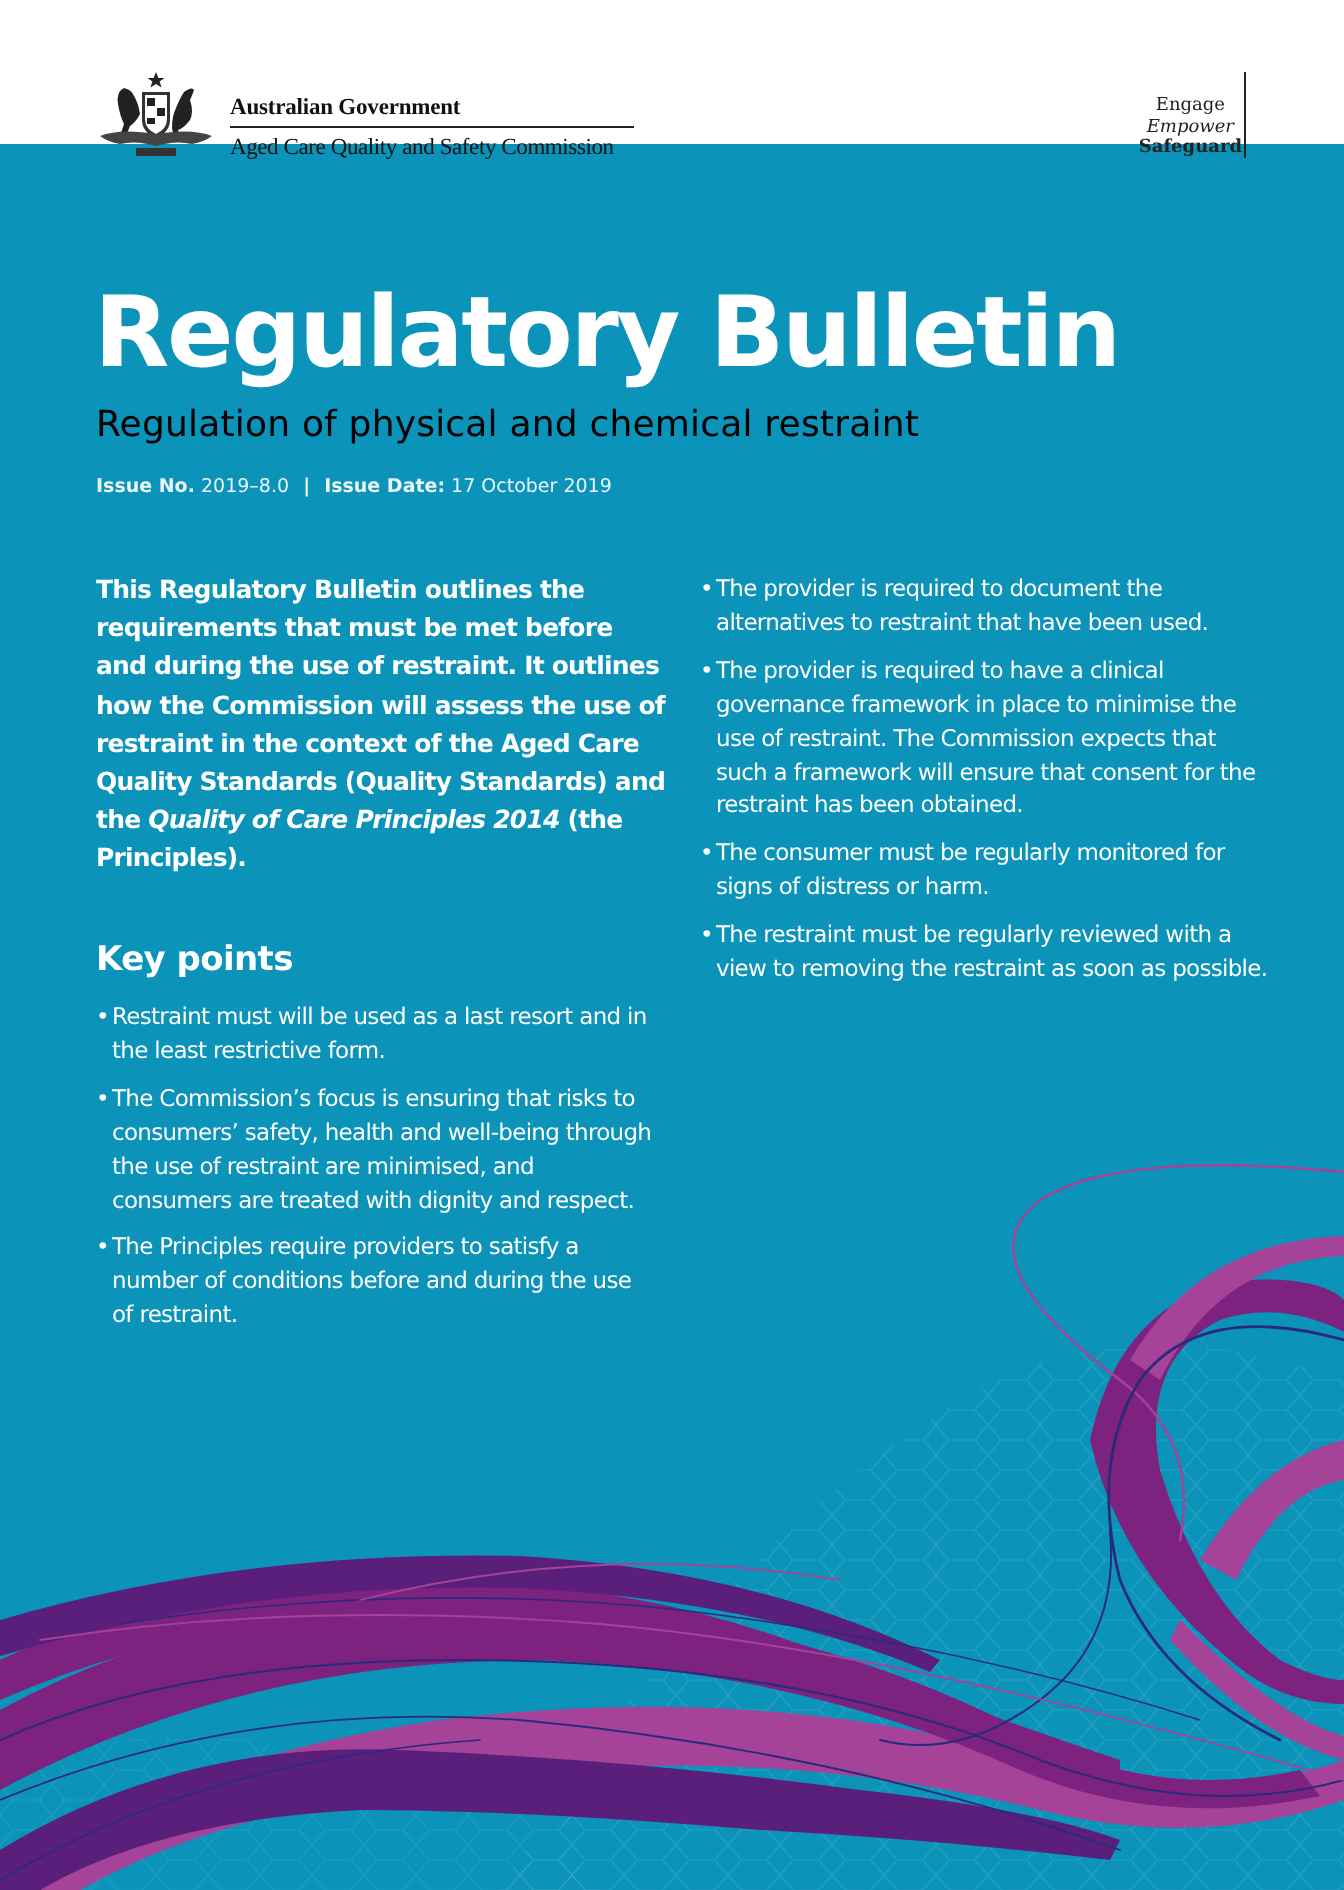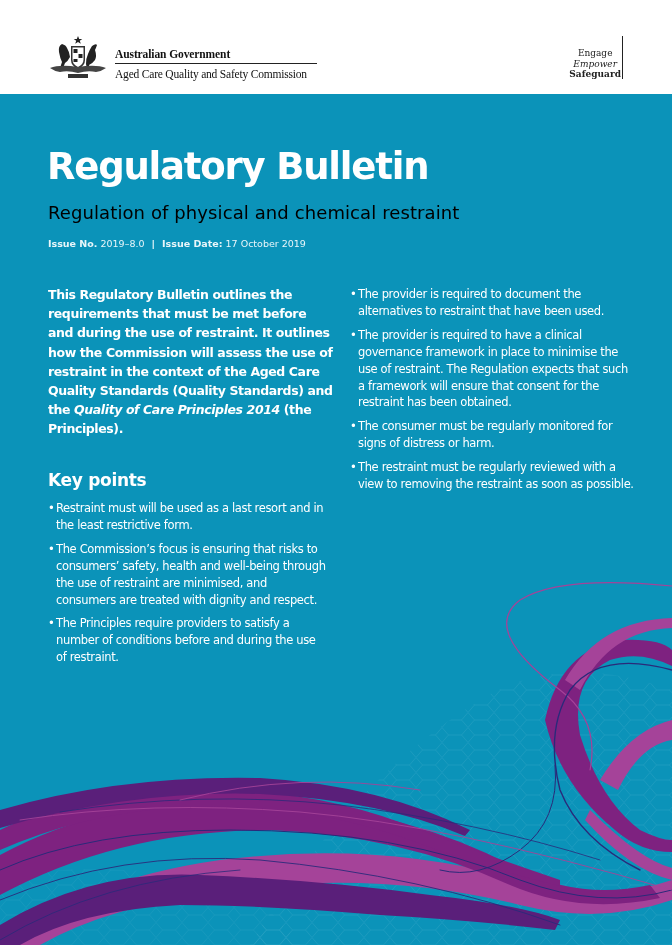--- a/index.html
+++ b/index.html
@@ -1,20 +1,20 @@
 <!DOCTYPE html>
 <html><head>
 <meta charset="utf-8">
 <style>
   * { box-sizing: border-box; margin: 0; padding: 0; }
   html, body { width: 672px; height: 945px; overflow: hidden; }
   body { font-family: "DejaVu Sans", sans-serif; background: #0b93b9; position: relative; }
 
   .header {
-    position: absolute; left: 0; top: 0; width: 672px; height: 94px;
+    position: absolute; left: 0; top: 0; width: 672px; height: 72px;
     background: #ffffff;
   }
   .crest {
     position: absolute; left: 46px; top: 34px; width: 64px; height: 48px;
   }
   .gov-block {
     position: absolute; left: 115px; top: 47px; width: 202px;
     font-family: "Liberation Serif", serif; color: #111;
   }
   .gov-line1 { font-size: 11.5px; font-weight: bold; line-height: 14px; letter-spacing: -0.1px; }
@@ -27,21 +27,21 @@
   }
   .tagline .t2 { font-style: italic; }
   .tagline .t3 { font-weight: bold; }
   .tag-rule { position: absolute; left: 622px; top: 36px; width: 1px; height: 43px; background: #222; }
 
   .main { position: absolute; left: 0; top: 94px; width: 672px; height: 851px; overflow: hidden; }
   .bg-art { position: absolute; left: 0; top: 0; width: 672px; height: 851px; }
 
   .title {
     position: absolute; left: 47px; top: 142px;
-    font-family: "DejaVu Sans", sans-serif; font-weight: bold; font-size: 37px;
+    font-family: "DejaVu Sans", sans-serif; font-weight: bold; font-size: 49px;
     color: #fff; letter-spacing: -1.2px; line-height: 50px;
   }
   .subtitle {
     position: absolute; left: 48px; top: 202px;
     font-family: "DejaVu Sans", sans-serif; font-size: 18px; color: #000000; letter-spacing: 0.1px;
   }
   .issue {
     position: absolute; left: 48px; top: 238px; font-size: 9.5px; color: #e9f6fa; white-space: nowrap;
   }
   .issue b { font-weight: bold; }
@@ -147,16 +147,16 @@
 <div class="kp-heading">Key points</div>
 
 <ul class="bullets left">
   <li><span class="dot">•</span><span>Restraint must will be used as a last resort and in the least restrictive form.</span></li>
   <li><span class="dot">•</span><span>The Commission’s focus is ensuring that risks to consumers’ safety, health and well-being through the use of restraint are minimised, and consumers are treated with dignity and respect.</span></li>
   <li><span class="dot">•</span><span>The Principles require providers to satisfy a number of conditions before and during the use of restraint.</span></li>
 </ul>
 
 <ul class="bullets right">
   <li><span class="dot">•</span><span>The provider is required to document the alternatives to restraint that have been used.</span></li>
-  <li><span class="dot">•</span><span>The provider is required to have a clinical governance framework in place to minimise the use of restraint. The Regulation expects that such a framework will ensure that consent for the restraint has been obtained.</span></li>
+  <li><span class="dot">•</span><span>The provider is required to have a clinical governance framework in place to minimise the use of restraint. The Commission expects that such a framework will ensure that consent for the restraint has been obtained.</span></li>
   <li><span class="dot">•</span><span>The consumer must be regularly monitored for signs of distress or harm.</span></li>
   <li><span class="dot">•</span><span>The restraint must be regularly reviewed with a view to removing the restraint as soon as possible.</span></li>
 </ul>
 
 </body></html>

